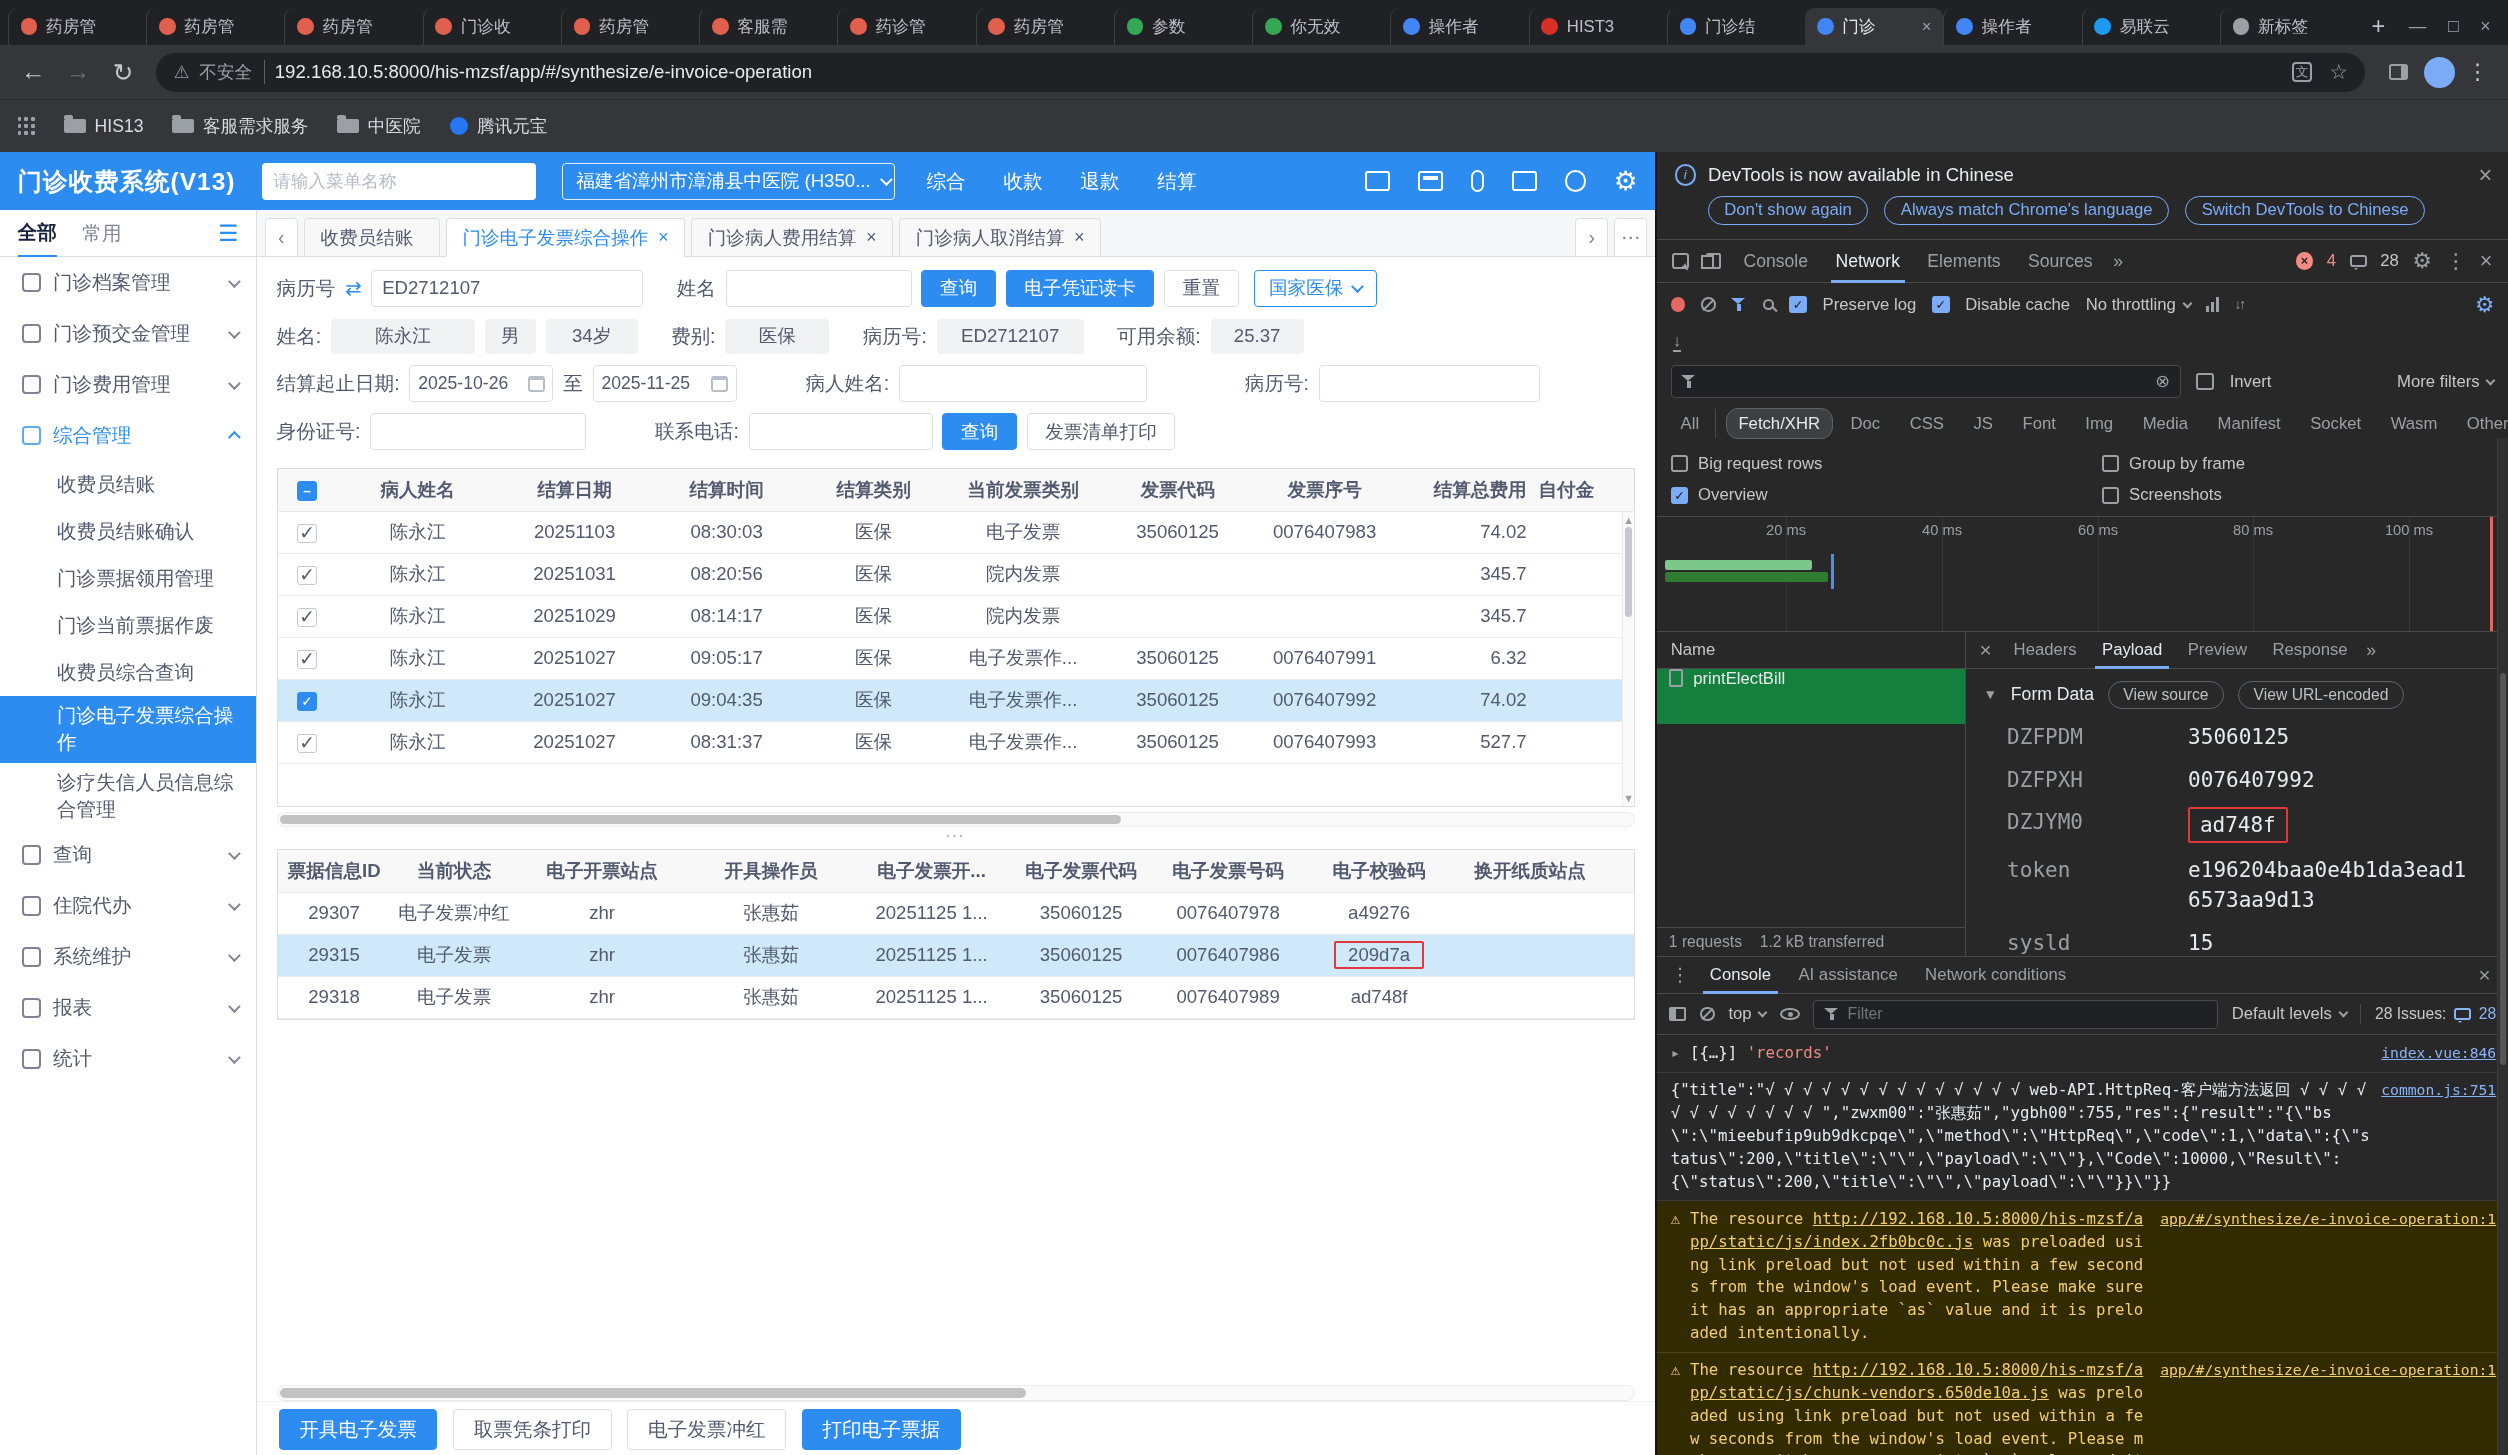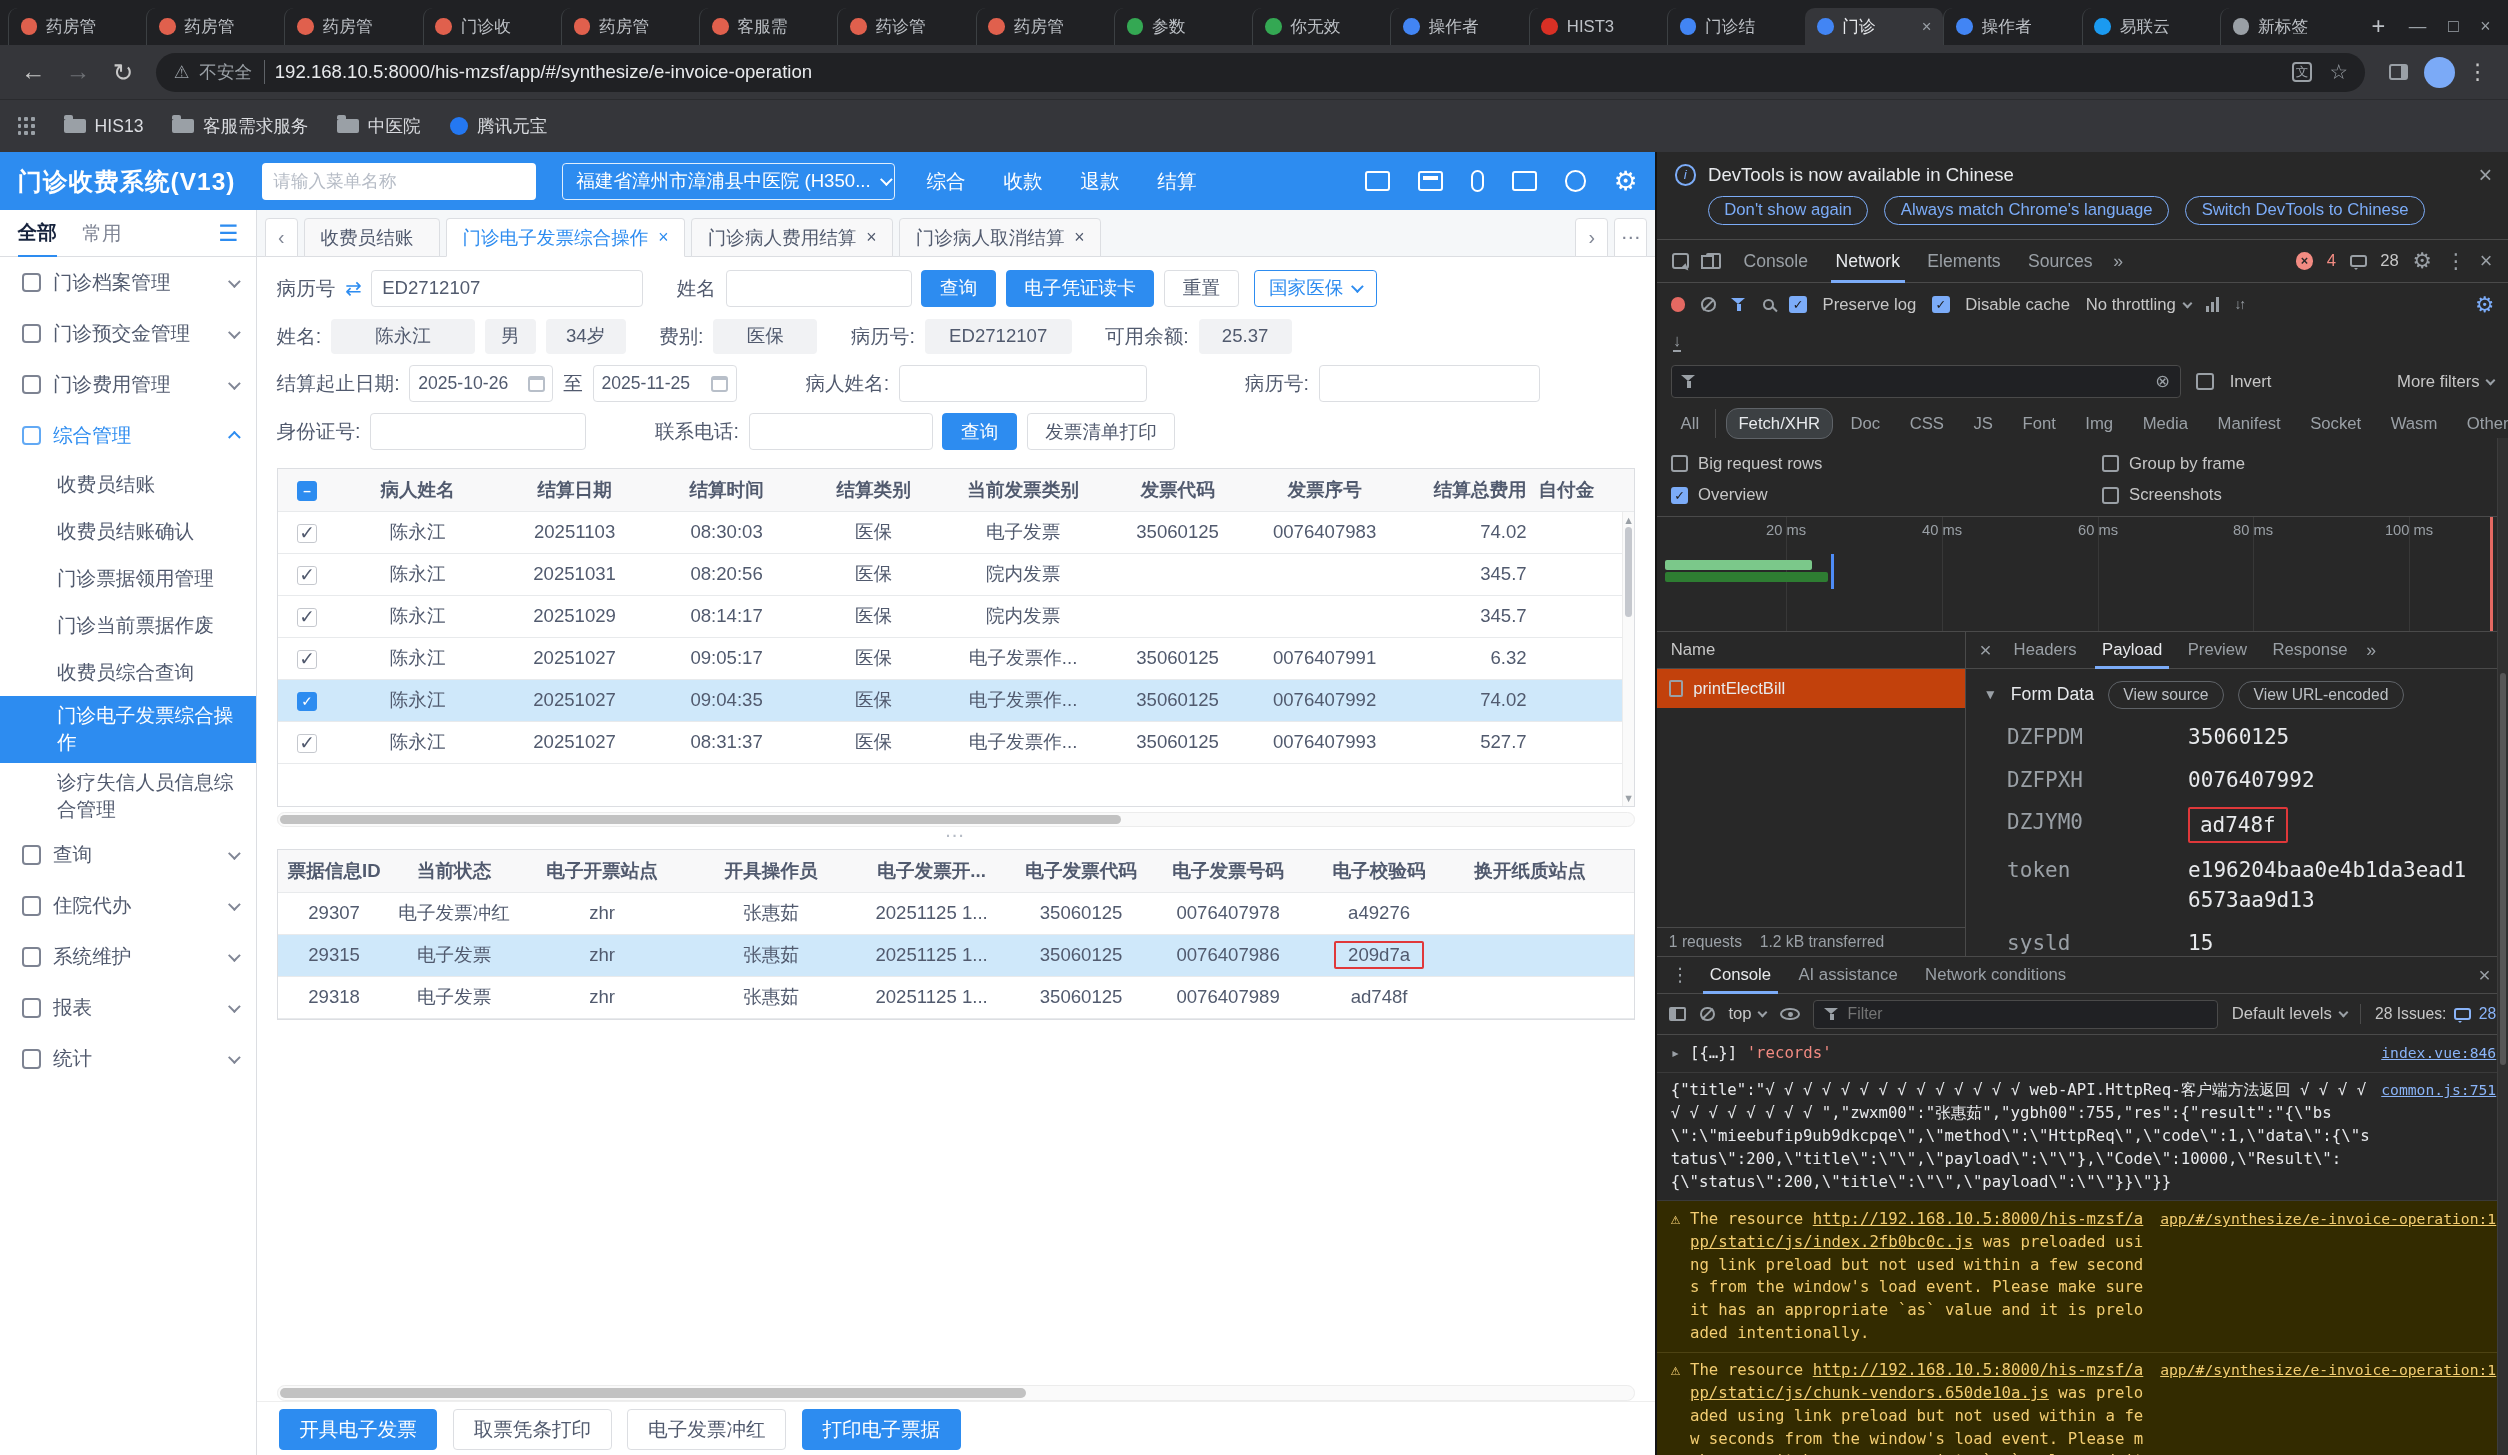--- a/index.html
+++ b/index.html
@@ -89,21 +89,21 @@
   .formarea{flex:none;padding:11.8px 19.6px 7.8px}
   .frow{display:flex;align-items:center;gap:9.8px;height:39px;margin-bottom:8.8px}
   .flabel{color:#515a6e;font-size:19.6px;white-space:nowrap}
   .swap{color:#2d8cf0;font-size:19.6px}
   .finput{height:37px;border:1px solid #dcdee2;border-radius:3.9px;padding:0 9.8px;font-size:18.6px;color:#515a6e;background:#fff;outline:none}
   .w280{width:272px}.w190{width:186px}.w253{width:248px}.w225{width:221px}.w220{width:216px}.w188{width:184px}
   .fbtn{height:37px;padding:0 17.6px;border:1px solid #dcdee2;border-radius:3.9px;background:#fff;color:#515a6e;font-size:18.6px;white-space:nowrap}
   .fbtn.primary{background:#2d8cf0;border-color:#2d8cf0;color:#fff}
   .insur{height:37px;border:1px solid #2d8cf0;color:#2d8cf0;border-radius:3.9px;display:flex;align-items:center;gap:9.8px;padding:0 13.7px;font-size:18.6px;background:#fff;margin-left:5.9px}
   .chipv{height:35px;background:#f1f2f4;border-radius:3.9px;display:inline-flex;align-items:center;justify-content:center;color:#515a6e;font-size:18.6px;padding:0 11.8px}
-  .cw147{width:144px}.cw52{width:51px}.cw82{width:80px}.cw106{width:104px}.cw150{width:147px}.cw95{width:93px}
+  .cw147{width:144px}.cw52{width:51px}.cw82{width:92px}.cw106{width:104px}.cw150{width:147px}.cw95{width:93px}
   .ml24{margin-left:23.5px}.ml90{margin-left:88px}.ml60{margin-left:59px}
   .dinput{width:144px;height:37px;border:1px solid #dcdee2;border-radius:3.9px;display:flex;align-items:center;padding:0 7.8px;gap:7.8px;color:#515a6e;font-size:17.6px}
   .calico{width:16.7px;height:15.7px;border:2px solid #b8bfc9;border-top-width:4.9px;border-radius:2.9px;margin-left:auto;flex:none}
 
   
   .tbl{margin:0 19.6px;border:1px solid #dcdee2;position:relative;overflow:hidden;color:#515a6e;font-size:18.6px;flex:none;background:#fff}
   .t1{height:339px}
   .t2{height:171px}
   .trow{display:flex;height:42px;align-items:center;border-bottom:1px solid #e8eaec;width:1431px;background:#fff}
   .trow.hdr{background:#f8f8f9;font-weight:bold;height:43px}
@@ -183,21 +183,21 @@
   .timeline{height:116px;flex:none;border-top:1px solid #4a4a4a;border-bottom:1px solid #4a4a4a;position:relative;overflow:hidden}
   .tick{position:absolute;top:4.9px;font-size:14.7px;color:#9aa0a6;transform:translateX(-50%)}
   .gline{position:absolute;top:0;bottom:0;width:1px;background:#383838}
   .tlg1{position:absolute;left:7.8px;top:43px;width:147px;height:9.8px;background:#7bc88a;border-radius:2px}
   .tlg2{position:absolute;left:7.8px;top:55px;width:163px;height:9.8px;background:#2e7d32;border-radius:2px}
   .tlblue{position:absolute;left:174px;top:37px;width:2.9px;height:35px;background:#4e8cf7}
   .tlred{position:absolute;left:833px;top:0;bottom:0;width:2.9px;background:#e46962}
   .netmain{flex:1;display:flex;min-height:0}
   .namecol{width:309px;flex:none;border-right:1px solid #4a4a4a;display:flex;flex-direction:column}
   .namehdr{height:37px;flex:none;display:flex;align-items:center;padding:0 13.7px;border-bottom:1px solid #4a4a4a;font-size:16.7px;color:#c7c7c7}
-  .reqrow{height:39px;flex:none;display:flex;align-items:center;gap:9.8px;padding:0 11.8px;background:#c2410c;color:#e8eaed;font-size:16.7px}
+  .reqrow{height:55px;flex:none;display:flex;align-items:flex-start;gap:9.8px;padding:0 11.8px;background:#15803d;color:#e8eaed;font-size:16.7px}
   .reqico{width:14.7px;height:17.6px;border:2px solid #9aa0a6;border-radius:2px;flex:none}
   .colfill{flex:1}
   .statusbar{height:29px;flex:none;border-top:1px solid #4a4a4a;display:flex;align-items:center;gap:17.6px;padding:0 11.8px;font-size:15.7px;color:#9aa0a6;white-space:nowrap}
   .paypanel{flex:1;min-width:0;display:flex;flex-direction:column}
   .paytabs{height:37px;flex:none;display:flex;align-items:center;border-bottom:1px solid #4a4a4a;padding:0 3.9px}
   .pclose{width:31px;text-align:center;color:#9aa0a6;font-size:20.6px}
   .ptab{padding:0 12.7px;height:37px;display:flex;align-items:center;color:#9aa0a6;font-size:16.7px;position:relative;white-space:nowrap}
   .ptab.active{color:#e8eaed}
   .ptab.active:after{content:"";position:absolute;left:5.9px;right:5.9px;bottom:0;height:2.9px;background:#7cacf8}
   .paybody{flex:1;padding:11.8px 13.7px 0 17.6px;overflow:hidden}

